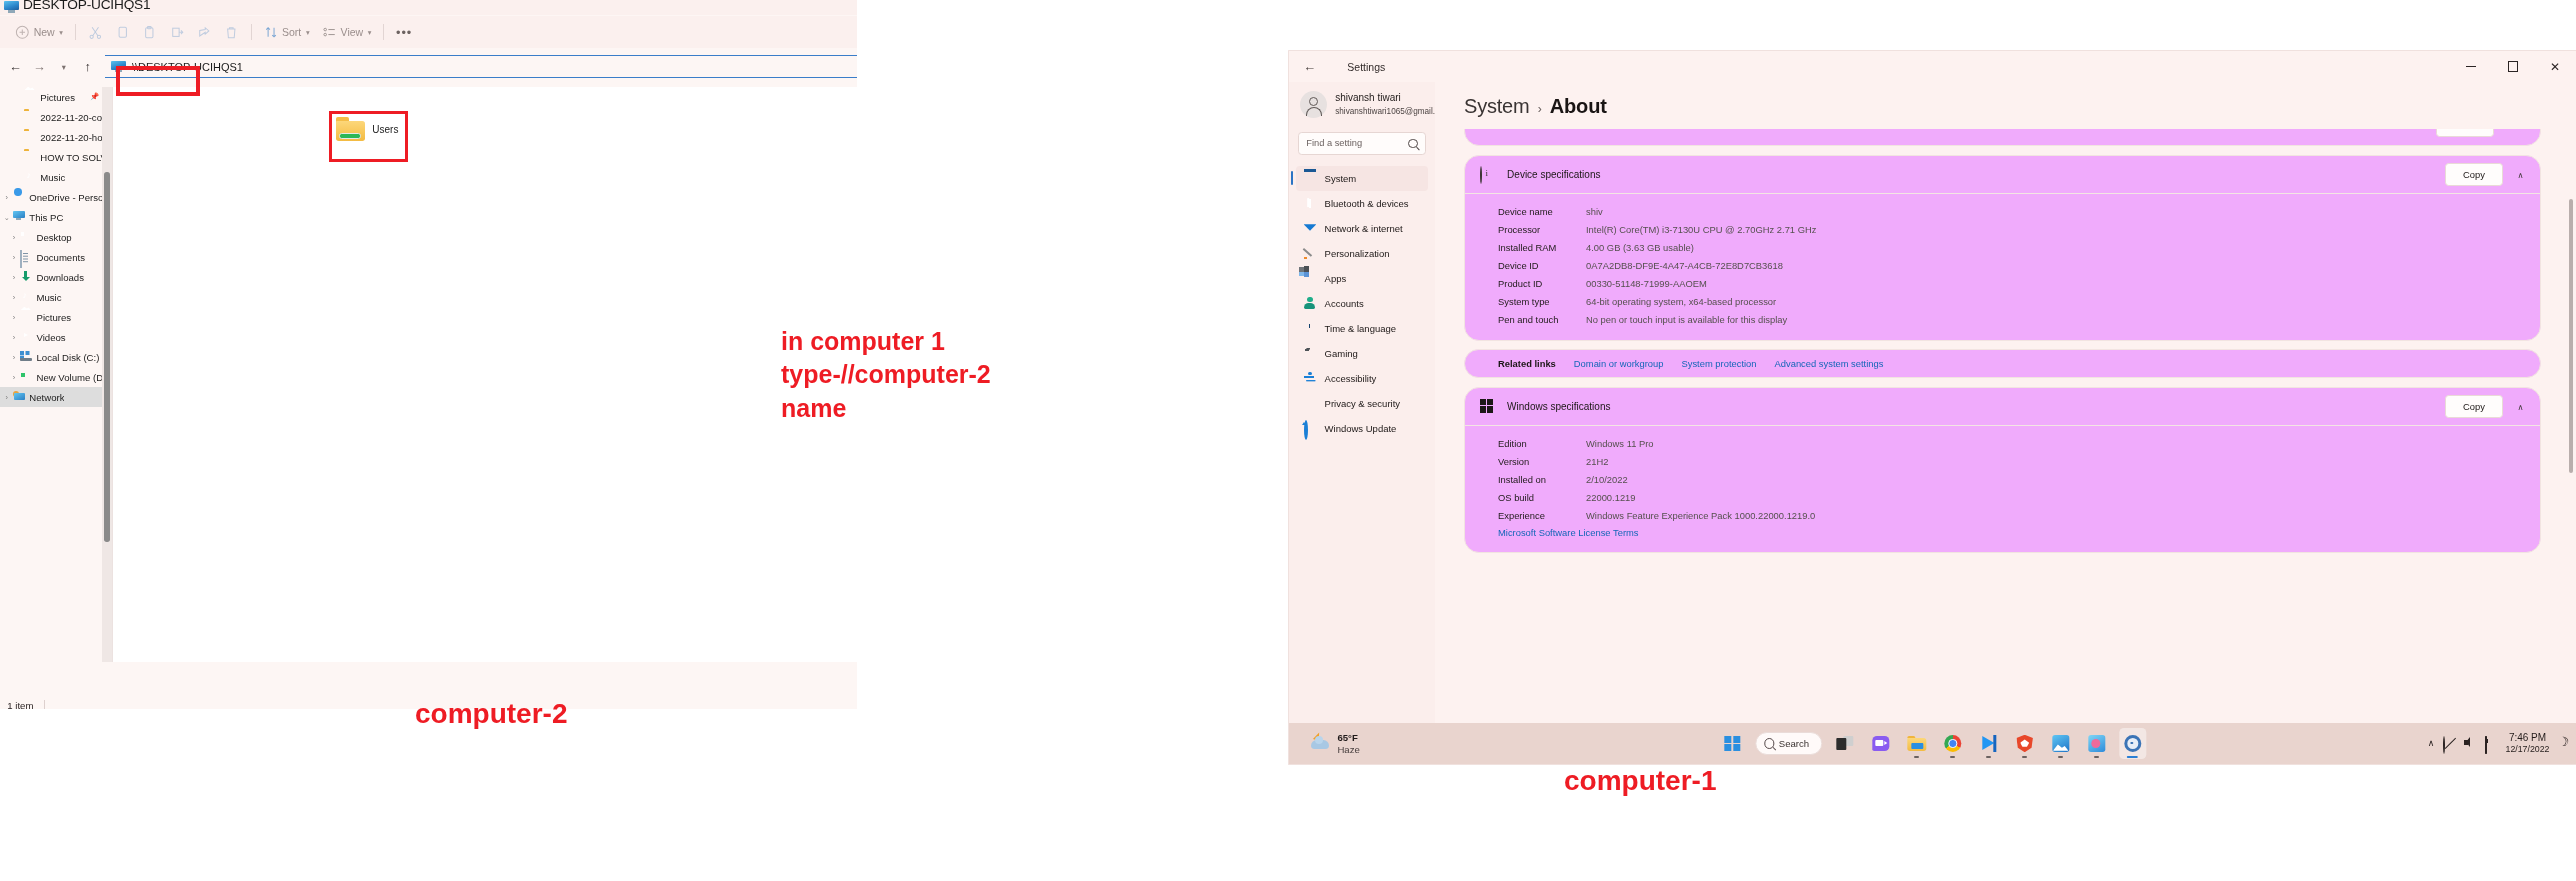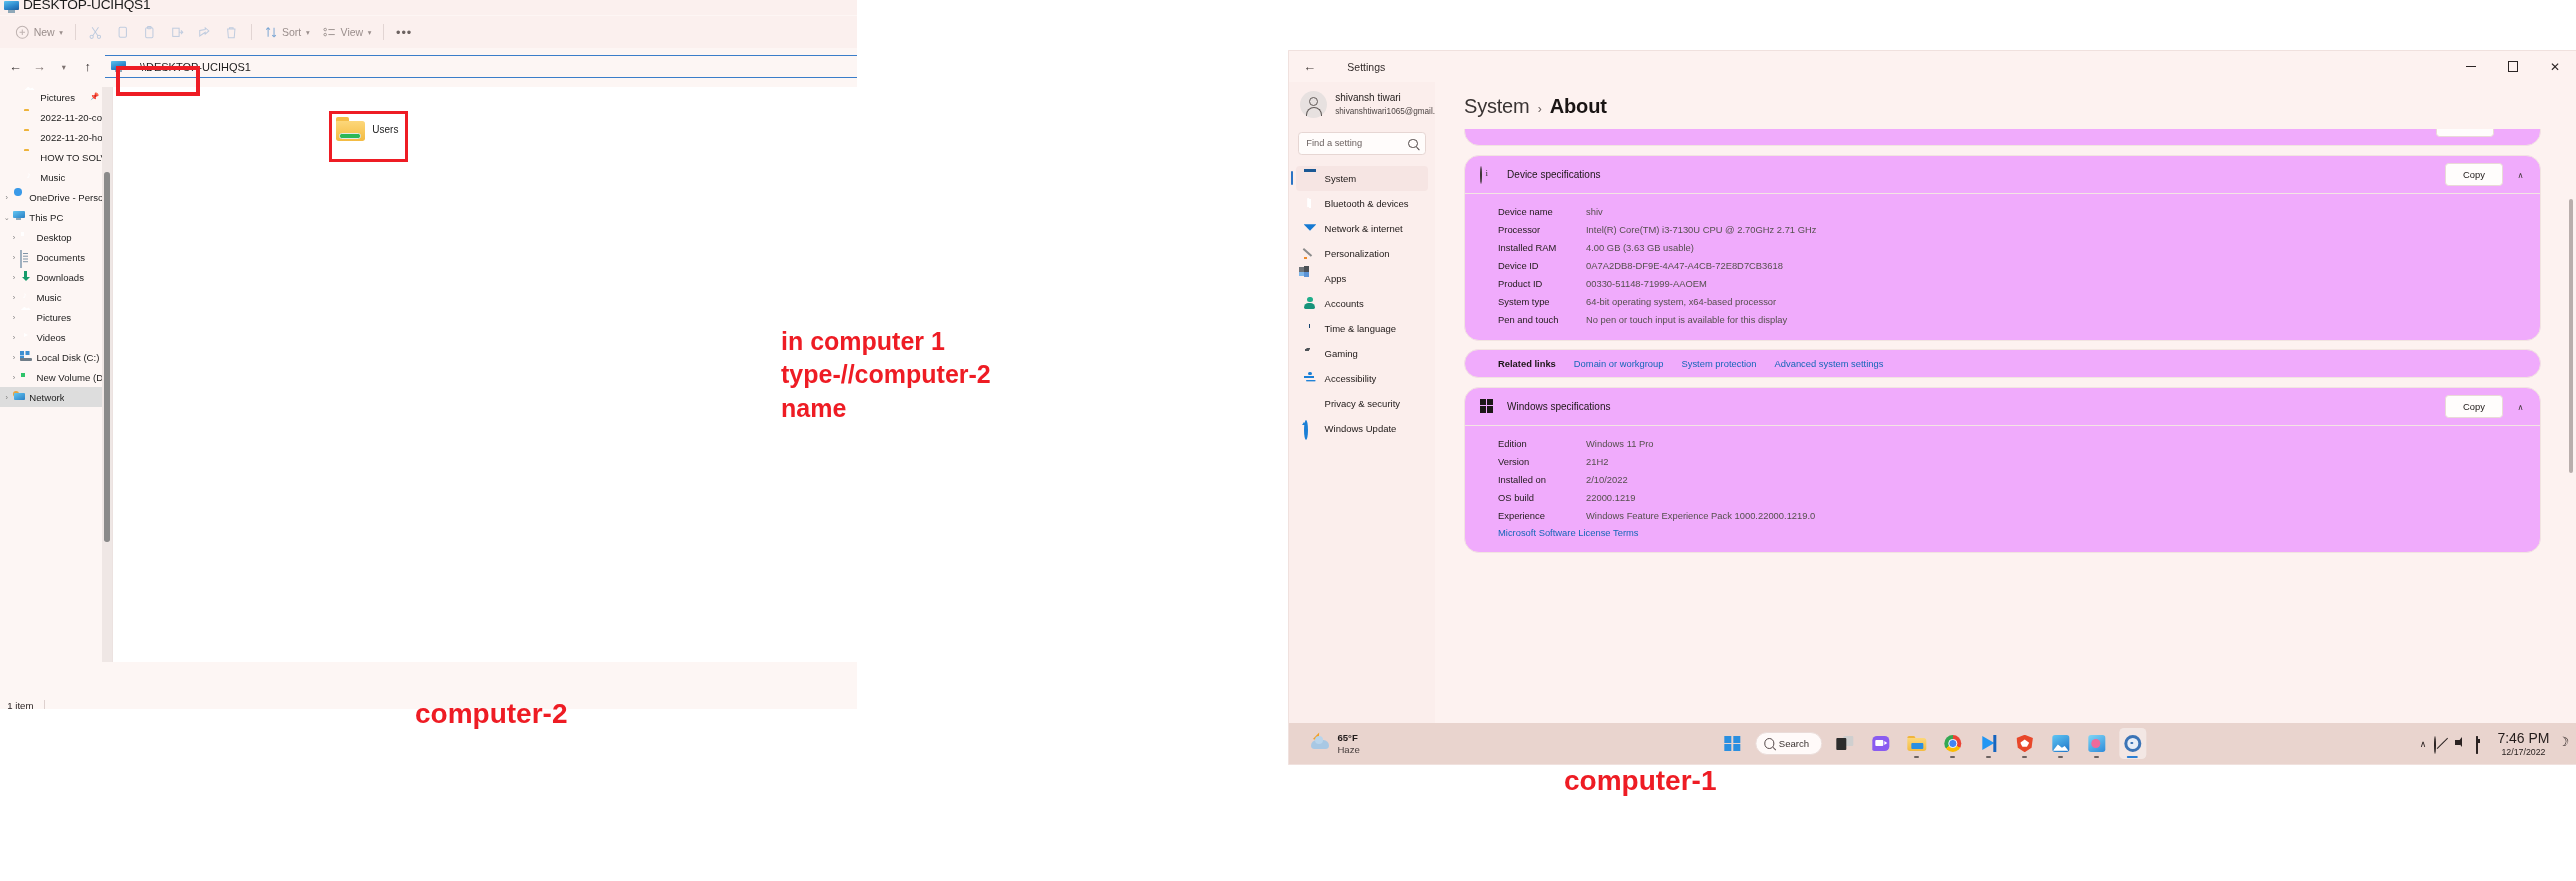--- a/index.html
+++ b/index.html
@@ -130,21 +130,21 @@
     border-bottom: 1.4px solid #3a7dc9;
     border-top: 1.4px solid #3a7dc9;
     display: flex;
     align-items: center;
     padding-left: 5.5px;
     box-sizing: border-box;
   }
   #address-content {
     display: flex;
     align-items: flex-start;
-    gap: 10px;
+    gap: 2px;
   }
   #address-text {
     font-size: 11px;
     color: #1a1a1a;
   }
   
   #addr-red-box {
     position: absolute;
     left: 116px; top: 66px;
     width: 84px; height: 30px;
@@ -690,21 +690,21 @@
   .tray-chev { font-size: 9px; color: #2b2322;}
   .tray-ico { width: 12.8px; height: 12.8px; position: relative;}
   .tr-net { width:12.8px;height:12.8px;border-radius:50%;border:1.2px solid #2b2322;box-sizing:border-box;position:relative;}
   .tr-net::after{content:"";position:absolute;left:-0.9px;top:5.5px;width:14.6px;height:1.2px;background:#2b2322;transform:rotate(-45deg);}
   .tr-vol { width:12.8px;height:11px;position:relative;}
   .tr-vol::before{content:"";position:absolute;left:0;top:2.7px;width:4.6px;height:5.5px;background:#2b2322;}
   .tr-vol::after{content:"";position:absolute;left:2.7px;top:0;border-top:5.5px solid transparent;border-bottom:5.5px solid transparent;border-right:4.6px solid #2b2322;}
   .tr-bat { width:14.6px;height:8.2px;border:1.3px solid #2b2322;border-radius:1.8px;box-sizing:border-box;background:#2b2322;position:relative;}
   .tr-bat::after{content:"";position:absolute;right:-2.7px;top:2.3px;width:1.8px;height:3.7px;background:#2b2322;}
   #tray-clock { text-align: center; line-height: 1.2;}
-  .clock-time { font-size: 14px; color: #241d1c;}
+  .clock-time { font-size: 10px; color: #241d1c;}
   .clock-date { font-size: 8.8px; color: #241d1c;}
   .tr-moon { width:11px;height:11px;position:relative;}
   .tr-moon::after{content:"☽";position:absolute;left:0;top:-3.7px;font-size:12.8px;color:#2b2322;}
 </style>
 </head>
 <body>
 
 <div id="explorer-window">
 
   <div id="explorer-titlebar">

